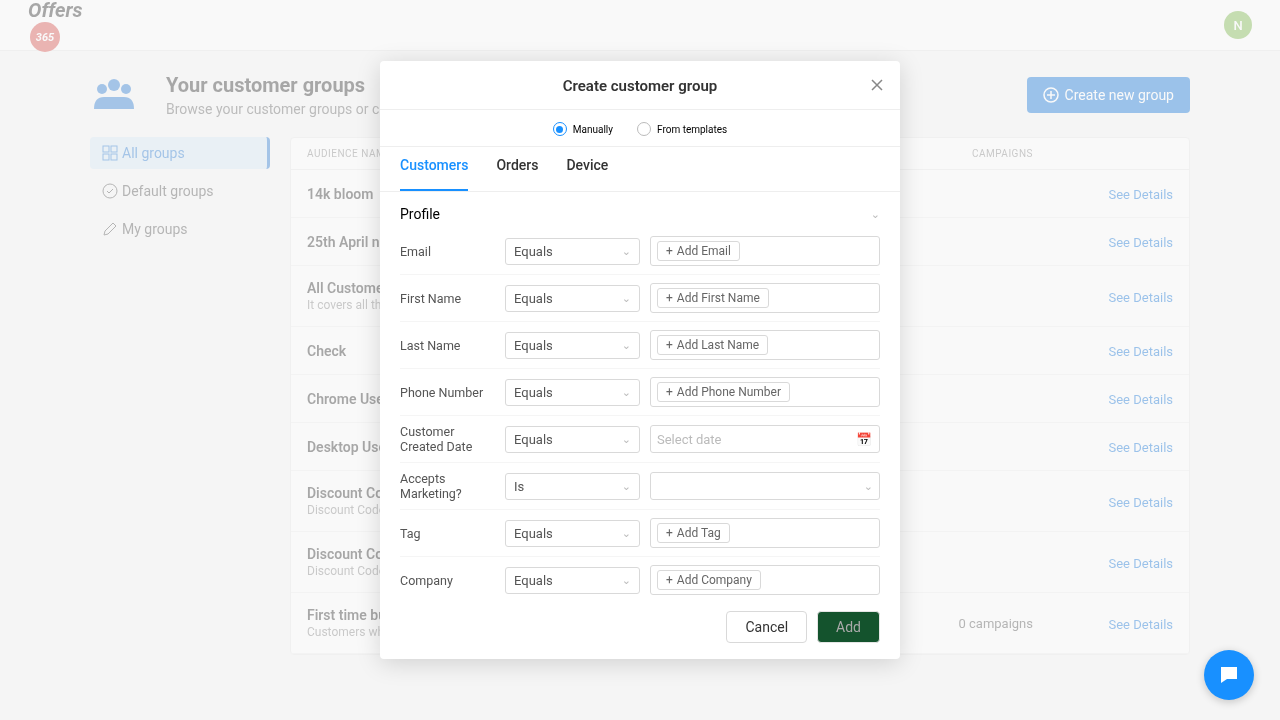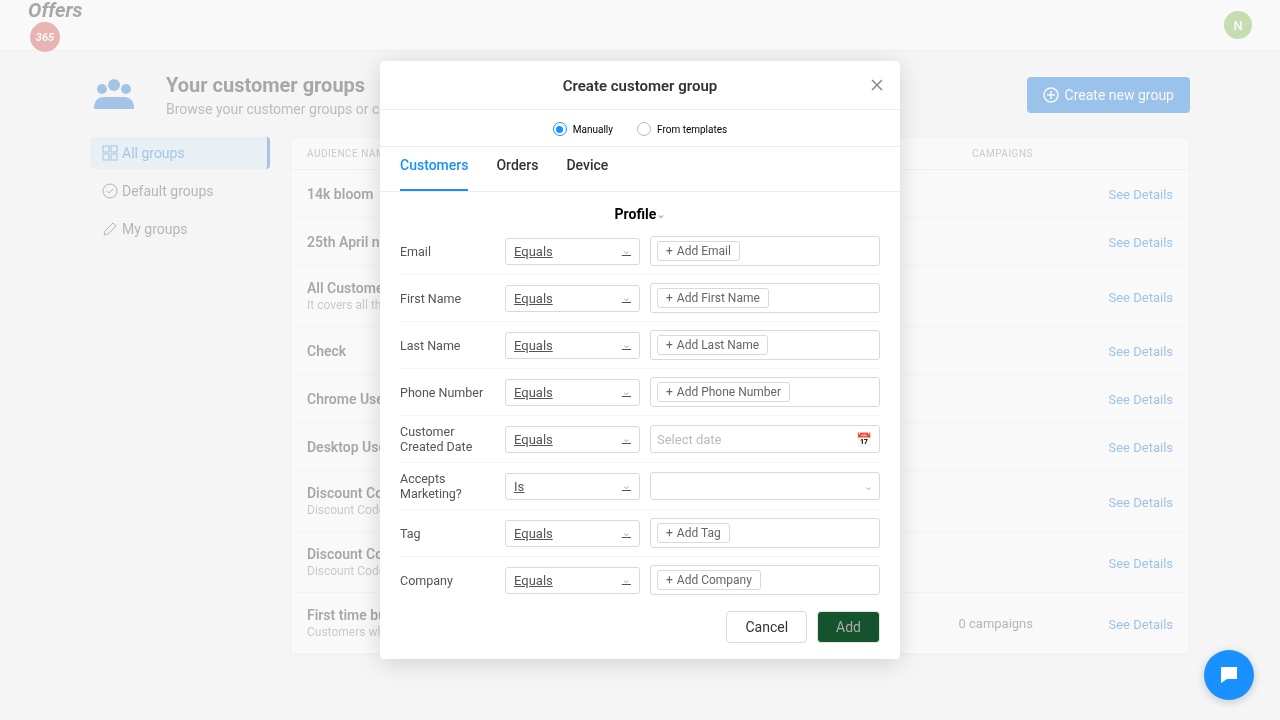--- a/index.html
+++ b/index.html
@@ -43,24 +43,24 @@
   .modal-close { position: absolute; right: 16px; top: 14px; font-size: 18px; color: #888; cursor: pointer; background:none; border:none;}
   .mode-row { display: flex; justify-content: center; gap: 24px; padding: 12px 0 10px; font-size: 10px; border-bottom: 1px solid #eee; }
   .radio { display: flex; align-items: center; gap: 6px; cursor: pointer; }
   .radio-dot { width: 14px; height: 14px; border-radius: 50%; border: 1.5px solid #bbb; display: inline-flex; align-items: center; justify-content: center; }
   .radio-dot.checked { border-color: #1890ff; }
   .radio-dot.checked::after { content: ''; width: 7px; height: 7px; background: #1890ff; border-radius: 50%; }
   .tabs { display: flex; gap: 28px; padding: 10px 20px 0; font-size: 14px; border-bottom: 1px solid #eee; }
   .tab { padding-bottom: 16px; cursor: pointer; color: #333; font-weight: 500; }
   .tab.active { color: #1890ff; border-bottom: 2px solid #1890ff; }
   .modal-body { flex:1; overflow-y: auto; padding: 0 20px 10px;}
-  .section-head { display: flex; justify-content: center; align-items: center; padding: 14px 0 6px; font-weight: 700; font-size: 14px; }
+  .section-head { display: flex; justify-content: space-between; align-items: center; padding: 14px 0 6px; font-weight: 400; font-size: 14px; }
   .prow { display: flex; align-items: center; gap: 10px; padding: 8px 0; border-bottom: 1px solid #f5f5f5; }
   .plabel { width: 95px; font-size: 12.5px; color: #555; flex-shrink: 0; }
-  .pselect { flex: 0 0 135px; border: 1px solid #d9d9d9; border-radius: 3px; padding: 5px 8px; font-size: 13px; display: flex; justify-content: space-between; color: #555; background:#fff; cursor:pointer;text-decoration:underline;}
+  .pselect { flex: 0 0 135px; border: 1px solid #d9d9d9; border-radius: 3px; padding: 5px 8px; font-size: 13px; display: flex; justify-content: space-between; align-items: center; color: #555; background:#fff; cursor:pointer;}
   .pinput-wrap { flex: 1; border: 1px solid #d9d9d9; border-radius: 3px; padding: 4px 6px; display: flex; align-items: center; min-height: 28px; }
   .addchip { border: 1px solid #d9d9d9; border-radius: 3px; padding: 2px 8px; font-size: 12px; color: #666; display: inline-flex; align-items: center; gap: 4px; cursor: pointer; background:#fff;}
   .date-input { flex:1; border:none; outline:none; font-size:13px; color:#bbb; }
   .cal-icon { color:#bbb; font-size:13px;}
   .modal-footer { display: flex; justify-content: flex-end; gap: 10px; padding: 12px 20px 16px; }
   .btn { border-radius: 4px; padding: 7px 18px; font-size: 14px; cursor: pointer; }
   .btn-cancel { background: #fff; border: 1px solid #d9d9d9; color: #333; }
   .btn-add { background: #14532d; border: 1px solid #e5e5e5; color: #aaa; cursor: not-allowed; }
   .chev { font-size: 11px; color: #bbb; }
   .chat-fab { position:absolute; right:26px; bottom:20px; width:50px; height:50px; border-radius:50%; background:#1890ff; display:flex; align-items:center; justify-content:center; z-index:20; cursor:pointer; box-shadow:0 2px 8px rgba(0,0,0,0.2);}

